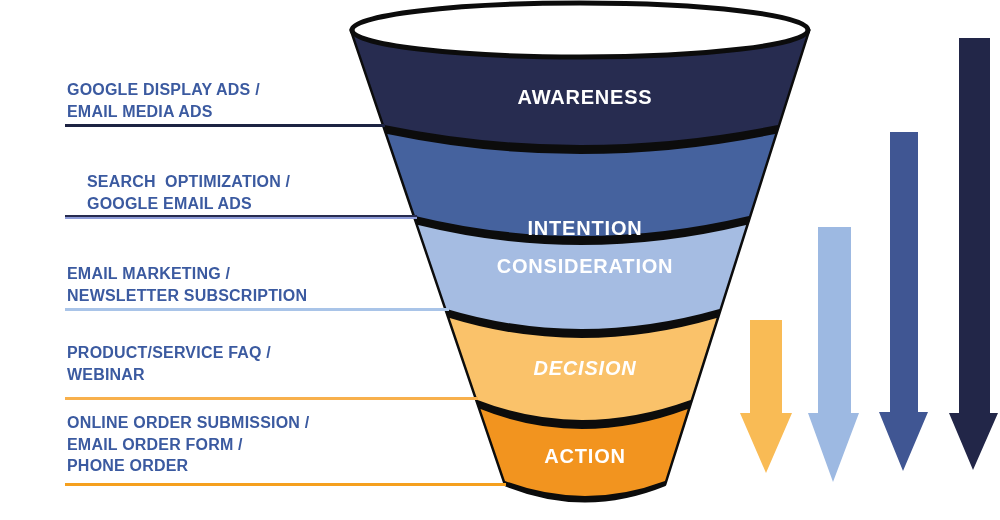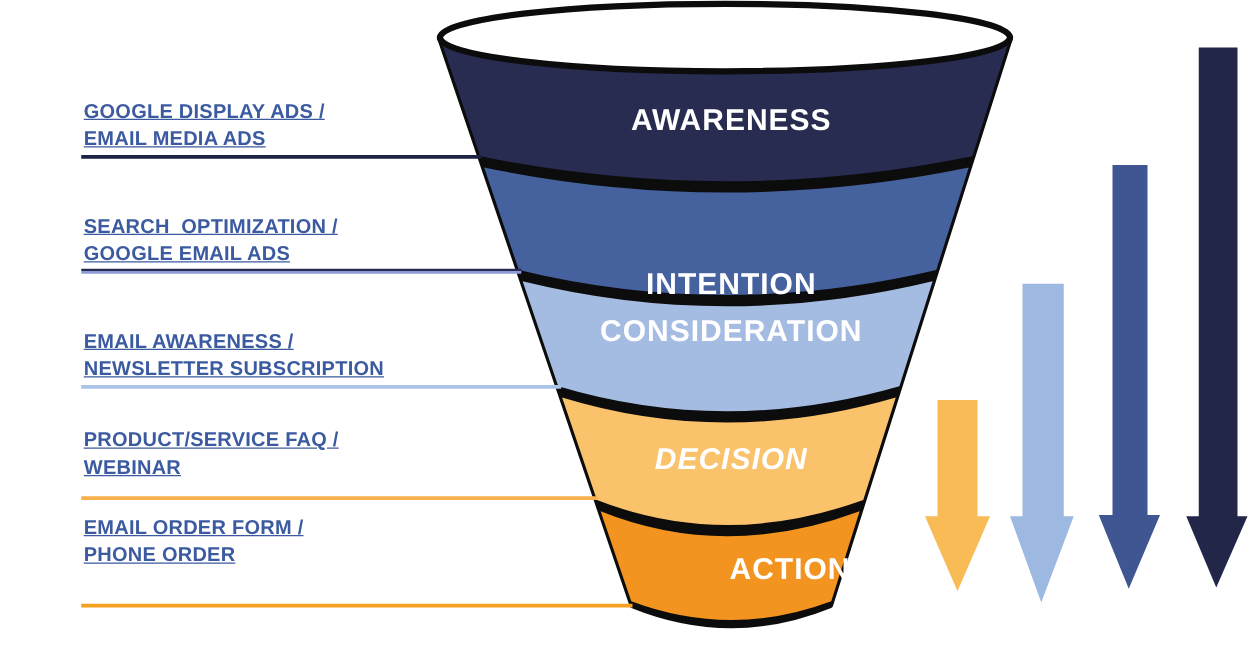--- a/index.html
+++ b/index.html
@@ -3,28 +3,28 @@
 <meta charset="utf-8">
 <style>
   html,body{margin:0;padding:0;background:#ffffff;}
   .canvas{
     position:relative;width:1000px;height:520px;background:#ffffff;overflow:hidden;
     font-family:"Liberation Sans","DejaVu Sans",sans-serif;
   }
   .funnel-svg{position:absolute;left:0;top:0;width:1000px;height:520px;}
   .stage-label{
     position:absolute;left:585px;transform:translateX(-50%);
-    color:#ffffff;font-weight:bold;font-size:24px;line-height:28px;
+    color:#ffffff;font-weight:bold;font-size:20px;line-height:28px;
     letter-spacing:0.8px;white-space:pre;text-align:center;
   }
   .channel-label{
     position:absolute;left:67px;color:#3b5aa0;font-weight:bold;
     font-size:16px;line-height:21.5px;letter-spacing:0.2px;
   }
-  .ch-line{white-space:pre;text-decoration:underline;}
+  .ch-line{white-space:pre;}
   .underline{position:absolute;left:65px;height:3px;}
   .u1{top:124px;width:320px;background:#1d2342;}
   .u2{top:215px;width:352px;height:4px;
       background:linear-gradient(to bottom,#272c50 0,#272c50 50%,#8d9bd8 50%,#8d9bd8 100%);}
   .u3{top:308px;width:384px;background:#a9c4e8;}
   .u4{top:397px;width:413px;background:#f8b04c;}
   .u5{top:483px;width:441px;background:#f5a01e;}
 </style>
 </head>
 <body>
@@ -46,39 +46,40 @@
     <path d="M750,320 L782,320 L782,413 L792,413 L766,473 L740,413 L750,413 Z" fill="#f9bb55"></path>
     <path d="M818,227 L851,227 L851,413 L859,413 L833,482 L808,413 L818,413 Z" fill="#9db9e2"></path>
     <path d="M890,132 L918,132 L918,412 L928,412 L903,471 L879,412 L890,412 Z" fill="#405693"></path>
     <path d="M959,38 L990,38 L990,413 L998,413 L973,470 L949,413 L959,413 Z" fill="#222648"></path>
   </svg>
 
   <div class="stage-label" style="top:83px;">AWARENESS</div>
   <div class="stage-label" style="top:174px;margin-top:40px;">INTENTION</div>
   <div class="stage-label" style="top:252px;">CONSIDERATION</div>
   <div class="stage-label" style="top:354px;font-style:italic;">DECISION</div>
-  <div class="stage-label" style="top:442px;margin-left:47px;">ACTION</div>
+  <div class="stage-label" style="top:442px;">ACTION</div>
 
   <div class="channel-label" style="top:79px;">
     <div class="ch-line">GOOGLE DISPLAY ADS /</div>
     <div class="ch-line">EMAIL MEDIA ADS</div>
   </div>
-  <div class="channel-label" style="top:171px;">
+  <div class="channel-label" style="top:171px;margin-left:20px;">
     <div class="ch-line">SEARCH  OPTIMIZATION /</div>
     <div class="ch-line">GOOGLE EMAIL ADS</div>
   </div>
   <div class="channel-label" style="top:263px;">
-    <div class="ch-line">EMAIL AWARENESS /</div>
+    <div class="ch-line">EMAIL MARKETING /</div>
     <div class="ch-line">NEWSLETTER SUBSCRIPTION</div>
   </div>
   <div class="channel-label" style="top:330px;margin-top:12px;">
     <div class="ch-line">PRODUCT/SERVICE FAQ /</div>
     <div class="ch-line">WEBINAR</div>
   </div>
   <div class="channel-label" style="top:412px;">
+    <div class="ch-line">ONLINE ORDER SUBMISSION /</div>
     <div class="ch-line">EMAIL ORDER FORM /</div>
     <div class="ch-line">PHONE ORDER</div>
   </div>
 
   <div class="underline u1"></div>
   <div class="underline u2"></div>
   <div class="underline u3"></div>
   <div class="underline u4"></div>
   <div class="underline u5"></div>
 

